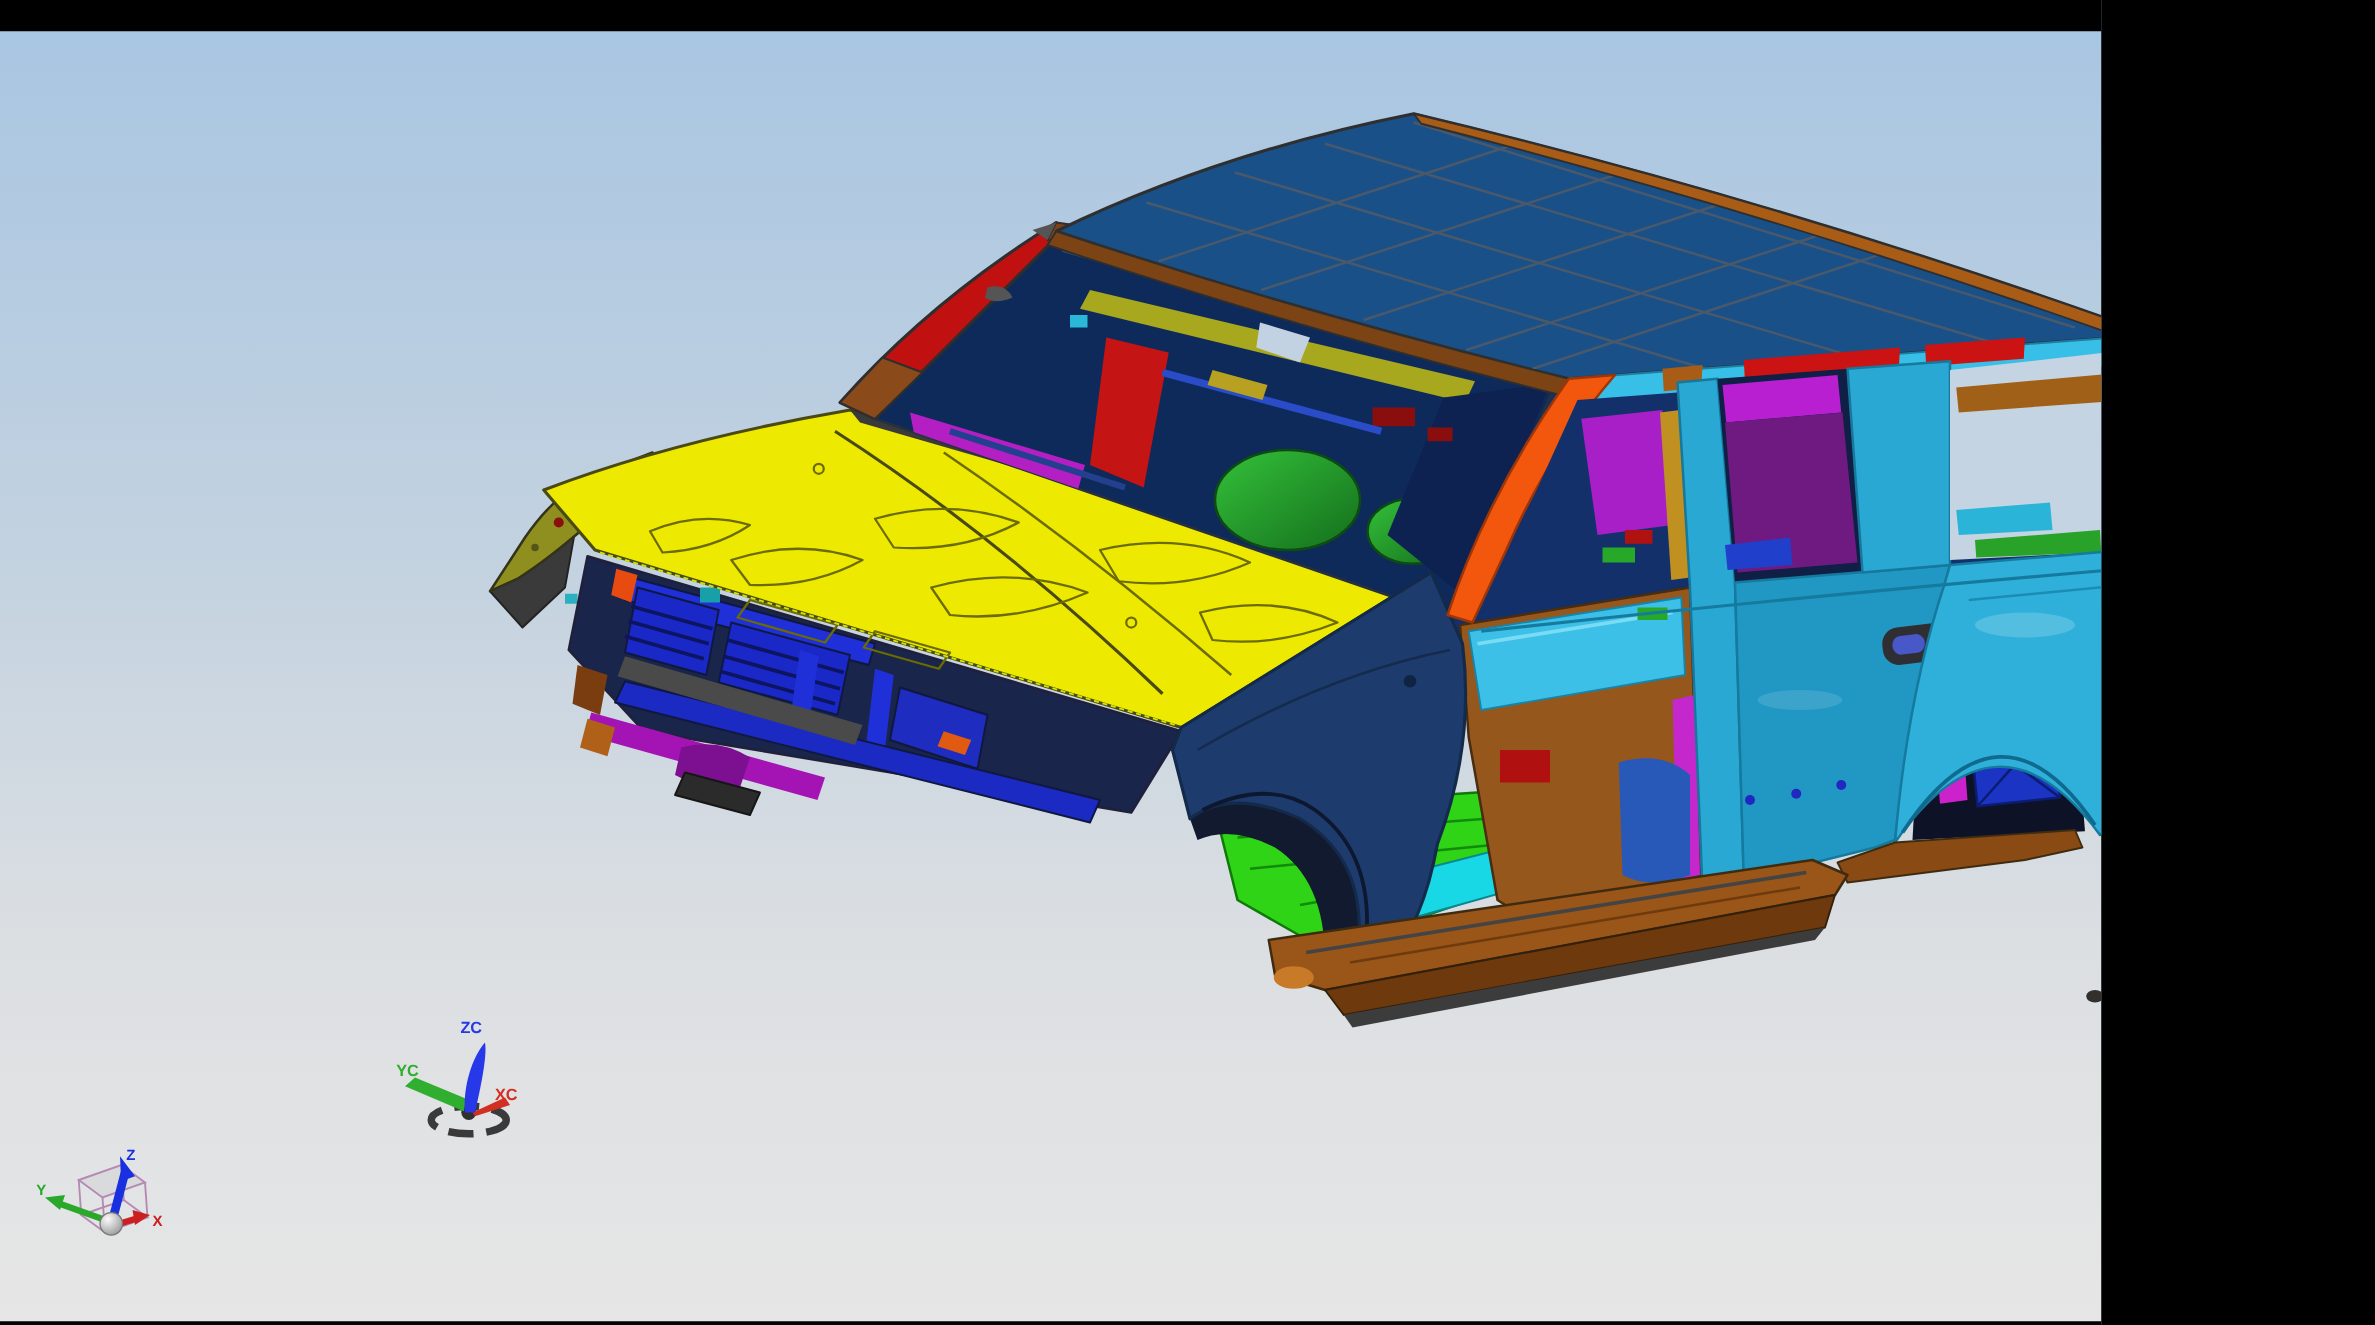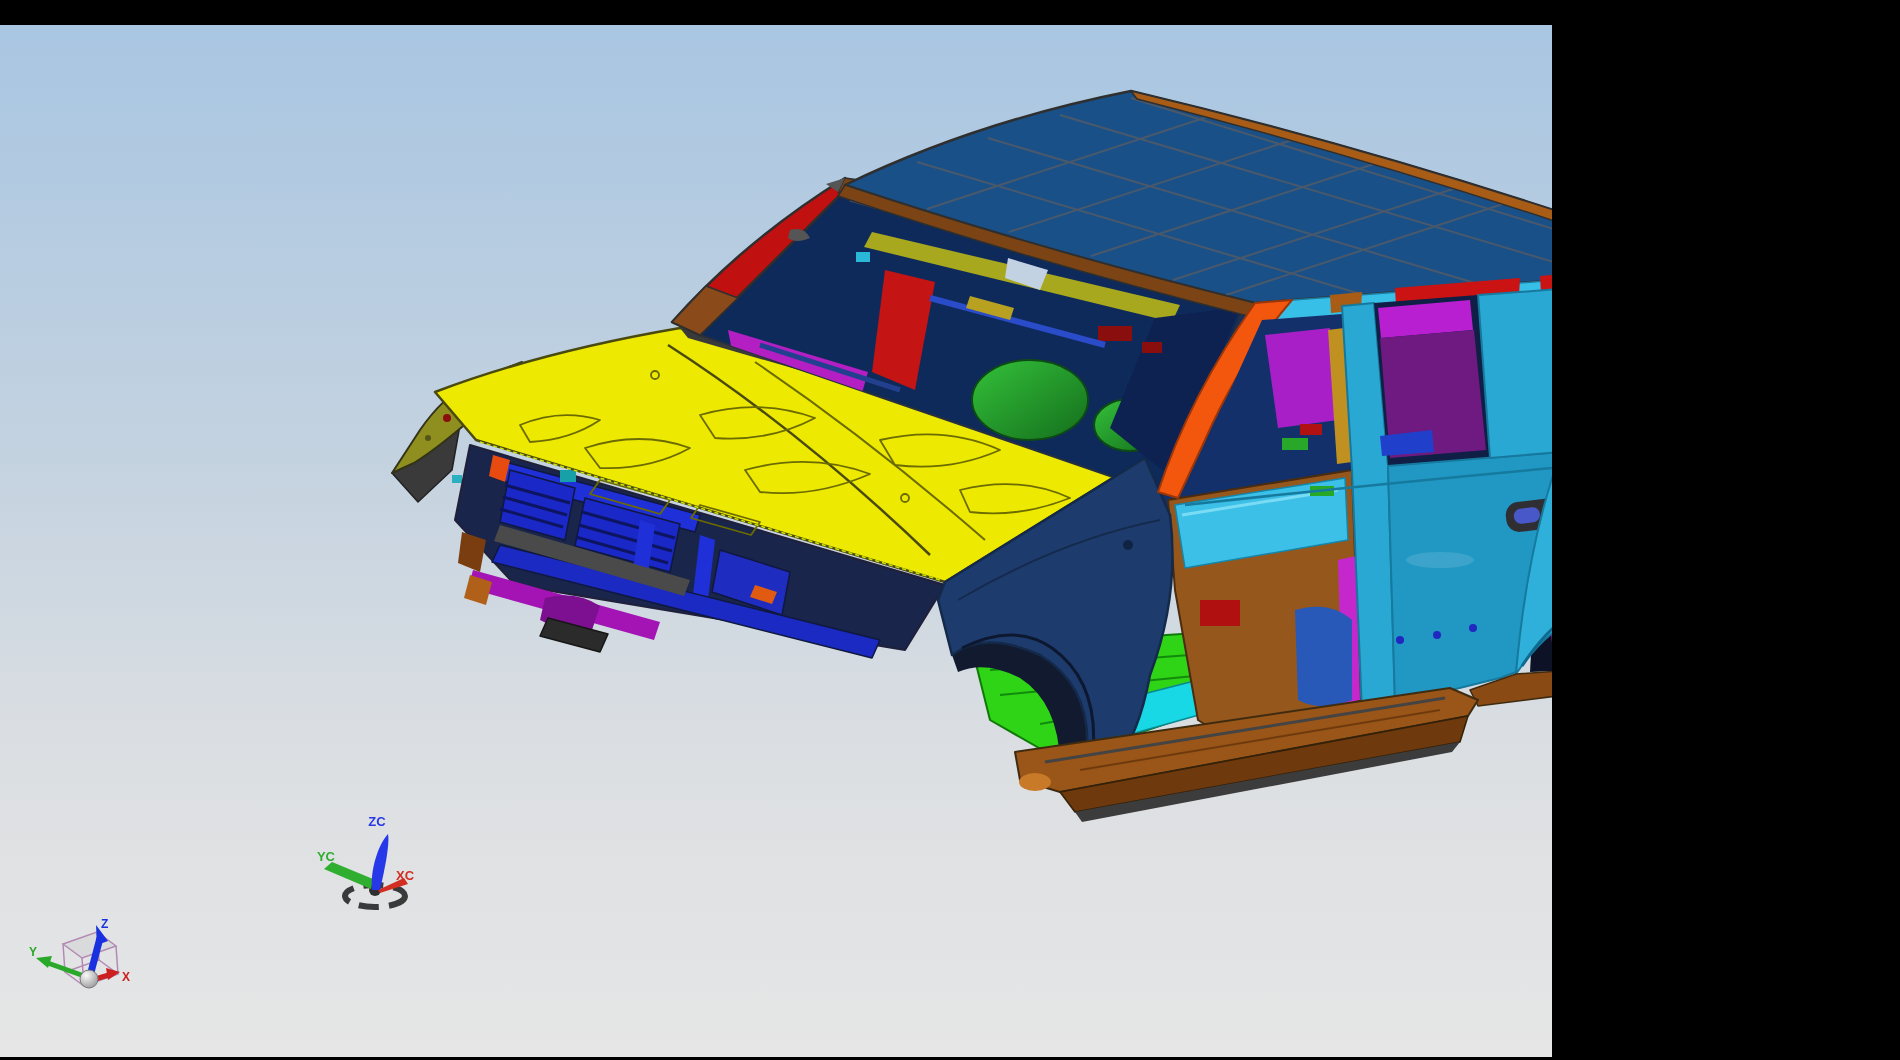--- a/index.html
+++ b/index.html
@@ -1,16 +1,16 @@
 <!DOCTYPE html>
 <html><head>
 <meta charset="utf-8">
 <style>
   html,body{margin:0;padding:0;background:#000;}
-  .stage{position:relative;width:1552px;height:1060px;overflow:hidden;background:#000;
+  .stage{position:relative;width:1681px;height:1060px;overflow:hidden;background:#000;
          font-family:"Liberation Sans",sans-serif;}
   svg{display:block;}
   text{font-family:"Liberation Sans",sans-serif;}
   .axis-label{font-weight:bold;font-size:13px;}
   .axis-label-small{font-weight:bold;font-size:12px;}
 </style>
 </head>
 <body>
 
 <div class="stage">

